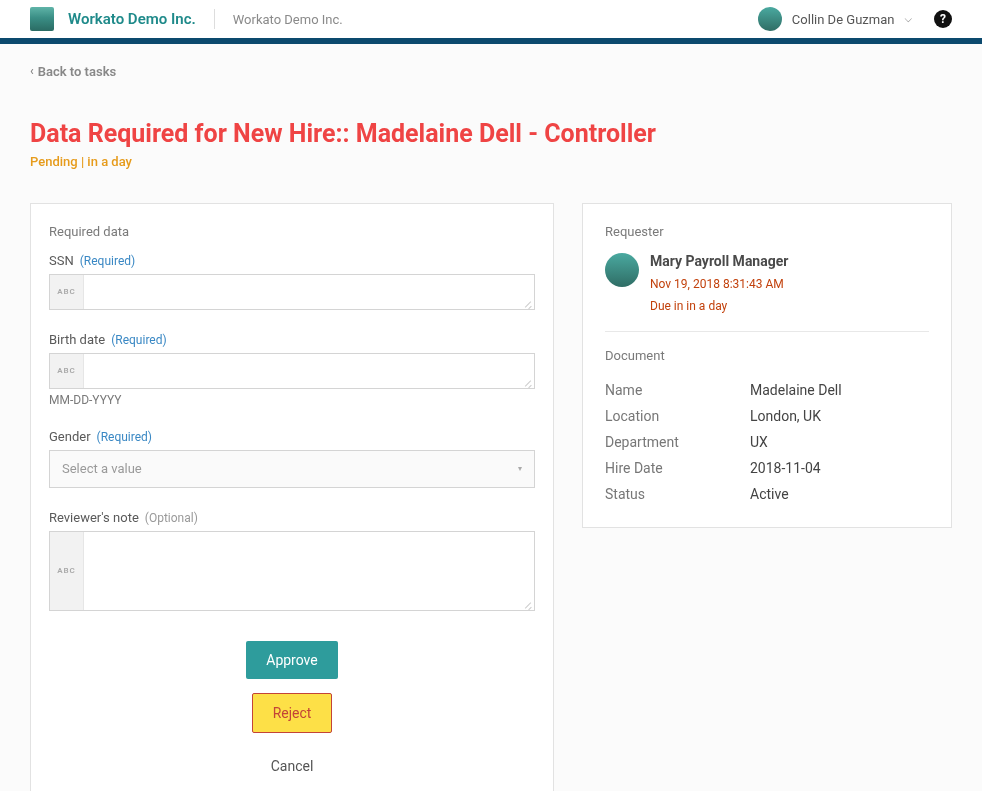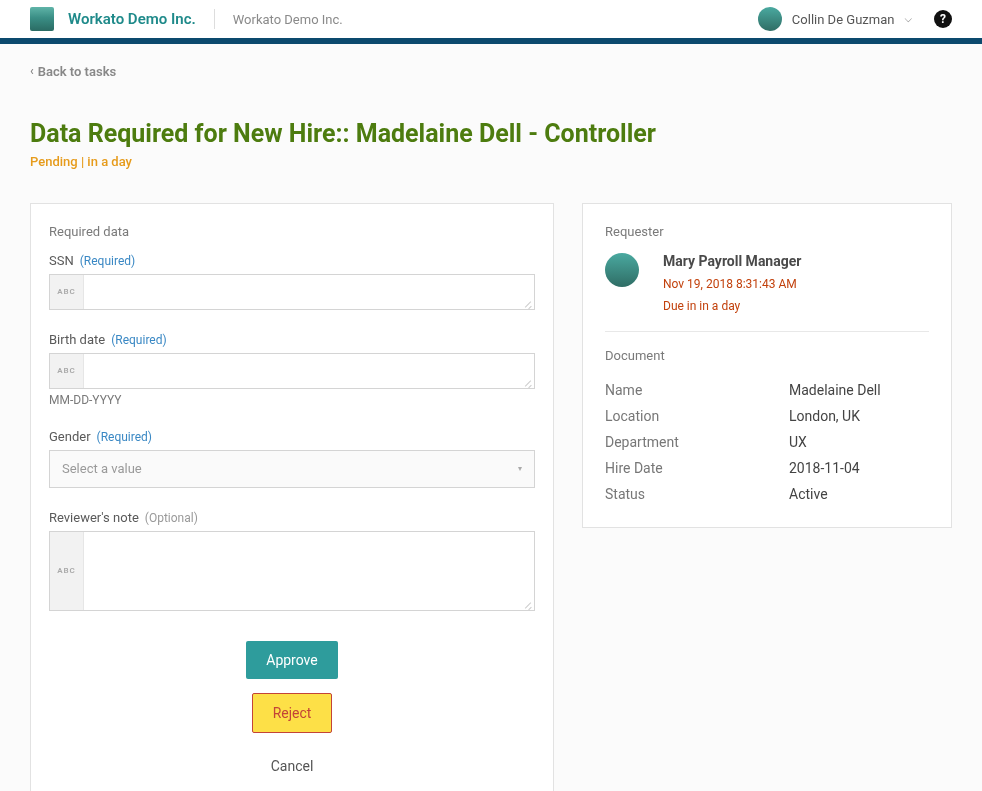--- a/index.html
+++ b/index.html
@@ -88,21 +88,21 @@
       align-items: center;
       gap: 4px;
     }
     .back-link .caret {
       font-size: 12px;
     }
     .page-title {
       margin-top: 40px;
       font-size: 25px;
       font-weight: 700;
-      color: #4d7c0f;
+      color: #ef4444;
     }
     .status-line {
       margin-top: 6px;
       color: #e69b1b;
       font-size: 13px;
       font-weight: 500;
     }
 
     .content {
       display: flex;
@@ -249,21 +249,21 @@
     }
     .btn-plain {
       background: transparent;
       border: none;
       color: #555;
       padding: 11px 14px;
     }
 
     .requester-row {
       display: flex;
-      gap: 24px;
+      gap: 11px;
       align-items: flex-start;
       margin-bottom: 18px;
     }
     .requester-avatar {
       width: 34px;
       height: 34px;
       border-radius: 50%;
       background: linear-gradient(180deg, #4aa9a0 0%, #2f6d65 100%);
       flex-shrink: 0;
     }
@@ -286,21 +286,20 @@
       padding: 5px 0;
       font-size: 14px;
     }
     .doc-key {
       color: #777;
       width: 145px;
       flex-shrink: 0;
     }
     .doc-val {
       color: #444;
-      margin-left: 39px;
     }
   </style>
 </head>
 <body>
 
 <div class="topbar">
   <div class="topbar-left">
     <div class="logo"></div>
     <span class="org-name">Workato Demo Inc.</span>
     <span class="org-sep"></span>

